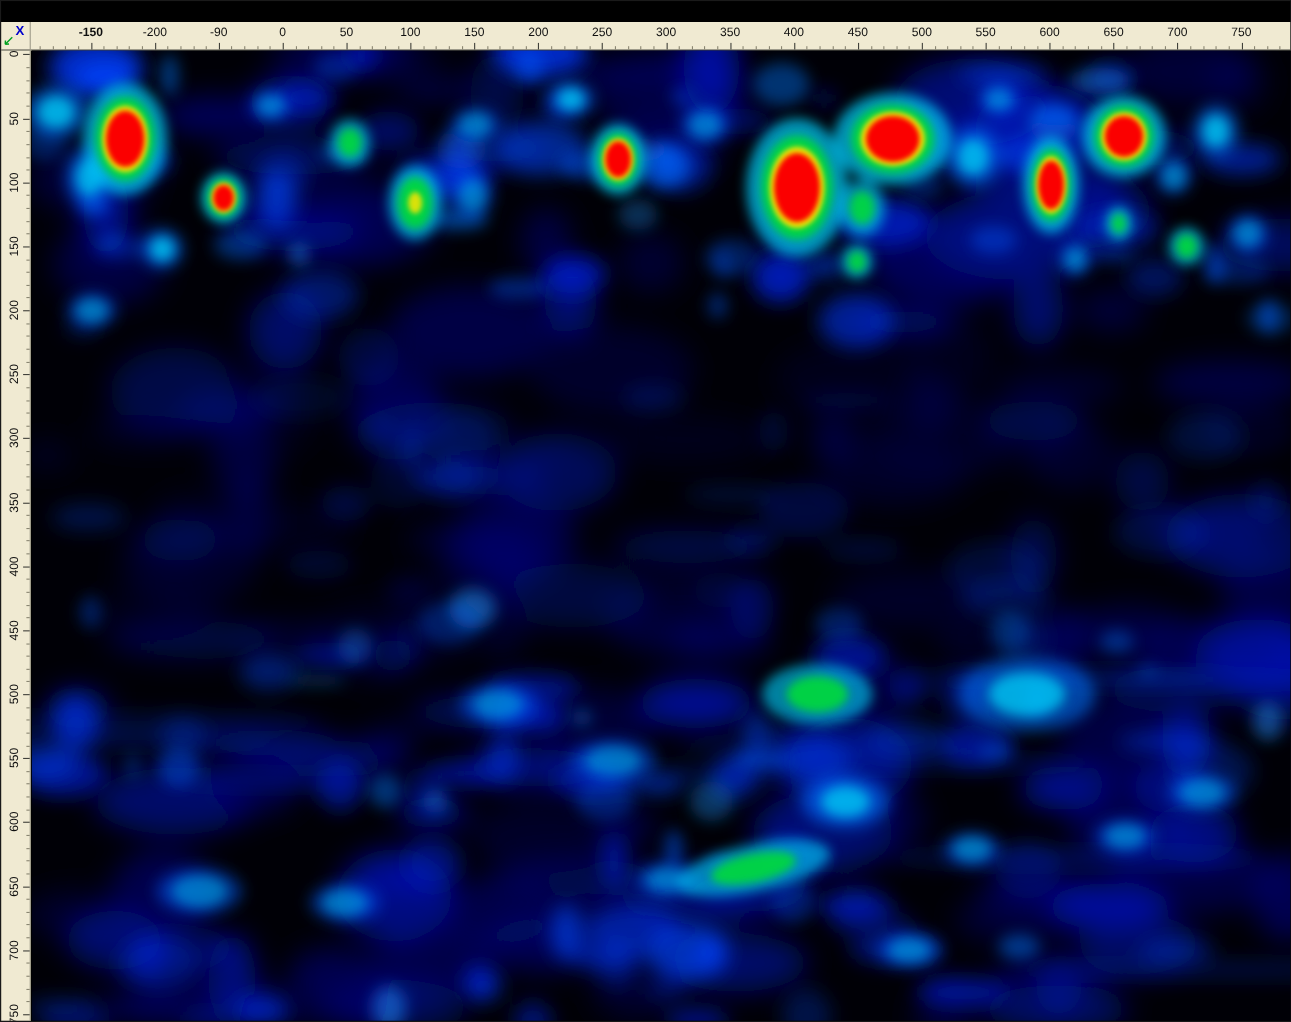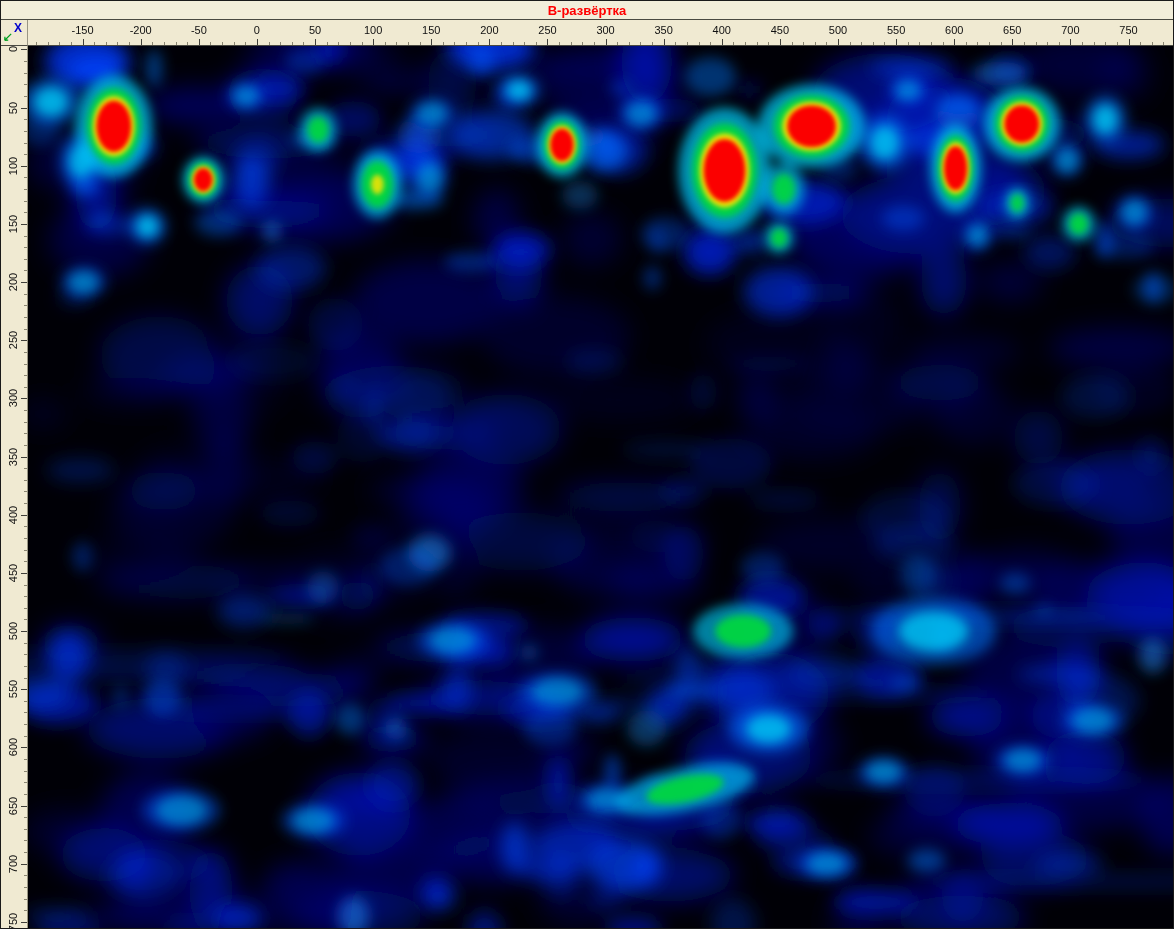--- a/index.html
+++ b/index.html
@@ -18,23 +18,20 @@
   .ticklabel-y{position:absolute;left:12px;transform:translate(-50%,-50%) rotate(-90deg);font-size:11px;color:#101010;white-space:nowrap}
   .tickmark-y{position:absolute;right:0;height:1px;width:6px;background:#40403a}
   .tickmark-y.minor{width:3px;background:#8a8672}
   .plot{position:absolute;left:28px;top:45px;width:1146px;height:884px;background:#000006}
   .plot svg{width:100%;height:100%;display:block}
 </style>
 </head>
 <body>
 
 <div class="window">
-  <div class="titlebar">
-    <span class="title">В-развёртка</span>
-  </div>
 
   <div class="corner">
     <span class="xlabel">X</span>
     <svg class="corner-arrow" viewBox="0 0 12 12">
       <path d="M10 2 L3 9 M3 9 L3.2 5.2 M3 9 L6.8 8.8" fill="none" stroke="#00a020" stroke-width="1.4"></path>
     </svg>
   </div>
 
   <div class="xruler">
       <div class="tickmark-x minor" style="left: 0.709%;"></div>
@@ -128,23 +125,23 @@
       <div class="tickmark-x minor" style="left: 89.868%;"></div>
       <div class="tickmark-x" style="left: 90.881%;"></div>
       <div class="tickmark-x minor" style="left: 91.895%;"></div>
       <div class="tickmark-x minor" style="left: 92.908%;"></div>
       <div class="tickmark-x minor" style="left: 93.921%;"></div>
       <div class="tickmark-x minor" style="left: 94.934%;"></div>
       <div class="tickmark-x" style="left: 95.947%;"></div>
       <div class="tickmark-x minor" style="left: 96.96%;"></div>
       <div class="tickmark-x minor" style="left: 97.974%;"></div>
       <div class="tickmark-x minor" style="left: 98.987%;"></div>
-      <div class="ticklabel-x" style="left: 4.762%;">-150</div>
+      <div class="ticklabel-x" style="left: 4.762%; font-weight: bold;">-150</div>
       <div class="ticklabel-x" style="left: 9.828%;">-200</div>
-      <div class="ticklabel-x" style="left: 14.894%;">-50</div>
+      <div class="ticklabel-x" style="left: 14.894%;">-90</div>
       <div class="ticklabel-x" style="left: 19.959%;">0</div>
       <div class="ticklabel-x" style="left: 25.025%;">50</div>
       <div class="ticklabel-x" style="left: 30.091%;">100</div>
       <div class="ticklabel-x" style="left: 35.157%;">150</div>
       <div class="ticklabel-x" style="left: 40.223%;">200</div>
       <div class="ticklabel-x" style="left: 45.289%;">250</div>
       <div class="ticklabel-x" style="left: 50.355%;">300</div>
       <div class="ticklabel-x" style="left: 55.42%;">350</div>
       <div class="ticklabel-x" style="left: 60.486%;">400</div>
       <div class="ticklabel-x" style="left: 65.552%;">450</div>

